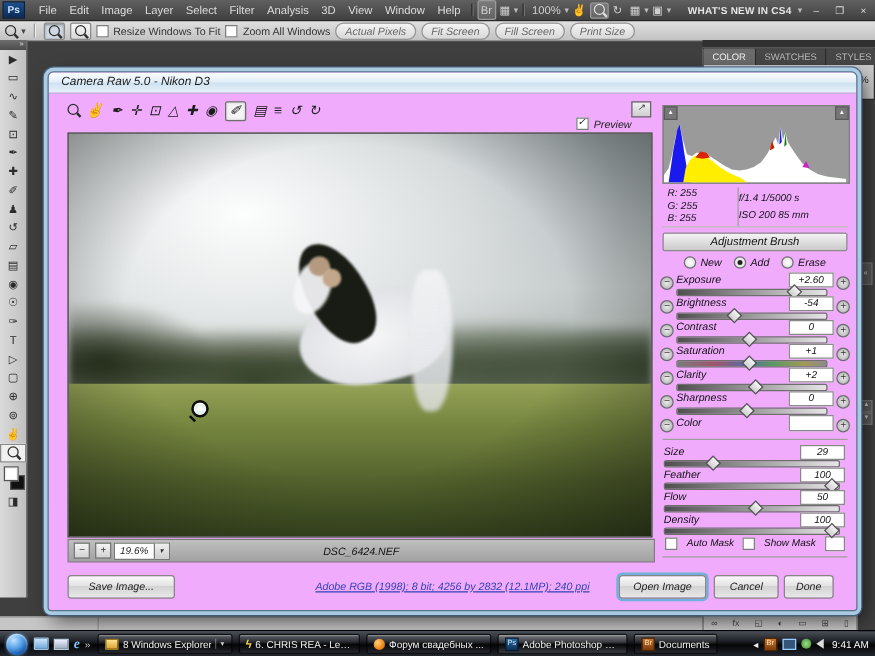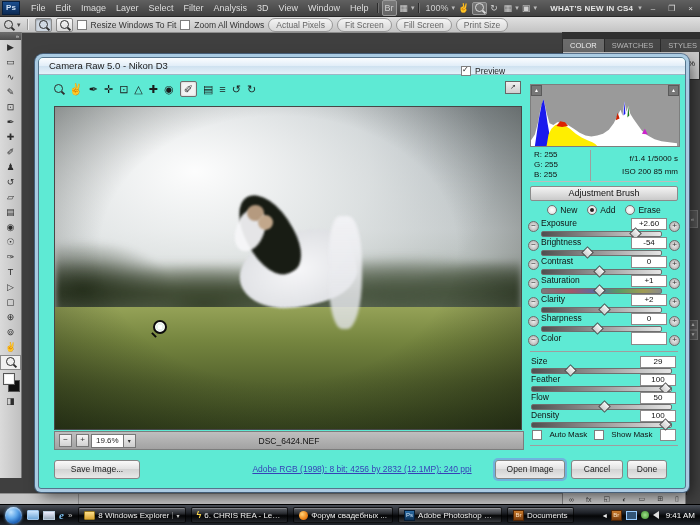--- a/index.html
+++ b/index.html
@@ -24,21 +24,21 @@
   
   .optbar{position:absolute;top:17px;left:0;right:0;height:15px;background:linear-gradient(#e0e0e0,#c3c3c3);
           border-bottom:1px solid #8d8d8d;display:flex;align-items:center;gap:4px;font-size:8.5px;color:#333;padding-left:4px;}
   .optsep{width:1px;height:11px;background:#9a9a9a;border-right:1px solid #f0f0f0;margin:0 2px;}
   .magbtn{width:15px;height:12px;border:1px solid #8a8a8a;border-radius:2px;background:linear-gradient(#fafafa,#d8d8d8);
           display:flex;align-items:center;justify-content:center;}
   .magbtn.pressed{background:#cfd8e2;box-shadow:inset 0 1px 2px rgba(0,0,0,.35);}
   .cbx{display:inline-block;width:8px;height:8px;border:1px solid #7e7e7e;background:#fff;vertical-align:-1px;position:relative;}
   .cbx.on::before{content:"✓";position:absolute;left:0;top:-2px;font-size:8px;color:#222;}
   .optbtn{border:1px solid #979797;border-radius:8px;background:linear-gradient(#f4f4f4,#d8d8d8);
-          padding:1px 7px;color:#666;font-size:8.5px;}
+          padding:1px 7px;color:#666;font-size:8.5px;font-style:italic;}
   
   .toolpanel{position:absolute;top:32px;left:0;width:21px;height:446px;background:linear-gradient(90deg,#dadada,#c0c0c0);
              border-right:1px solid #777;}
   .tp-top{height:8px;background:linear-gradient(#6e6e6e,#4c4c4c);color:#ddd;font-size:6px;line-height:8px;text-align:right;padding-right:2px;}
   .tool{display:block;width:100%;height:15px;text-align:center;font-size:9px;line-height:15px;color:#2c2c2c;}
   .tool.sel{background:#f0f0f0;box-shadow:inset 0 0 0 1px #8a8a8a;}
   .fgbg{position:relative;height:22px;margin-top:2px;}
   .fg{position:absolute;left:3px;top:1px;width:10px;height:10px;background:#fff;border:1px solid #555;box-shadow:0 0 0 1px #eee inset;}
   .bg{position:absolute;left:8px;top:8px;width:10px;height:10px;background:#111;border:1px solid #555;}
   
@@ -52,29 +52,29 @@
   .ktrack{flex:1;height:4px;background:linear-gradient(90deg,#fff,#000);border:1px solid #777;position:relative;}
   .kthumb{position:absolute;left:2%;top:-3px;width:0;height:0;border-left:3px solid transparent;border-right:3px solid transparent;border-top:5px solid #333;}
   .sliver{position:absolute;top:80px;right:0;width:13px;bottom:30px;background:#3f3f3f;border-left:1px solid #2d2d2d;}
   .sliv-box{position:absolute;right:2px;width:9px;height:16px;background:#565656;border:1px solid #6e6e6e;color:#ccc;font-size:6px;text-align:center;line-height:16px;}
   .sliv-btn{position:absolute;right:2px;width:8px;height:8px;background:#5c5c5c;border:1px solid #777;color:#ccc;font-size:5px;text-align:center;line-height:7px;}
   .layersbar{position:absolute;left:562px;right:14px;top:492px;height:12px;background:#c9c9c9;border:1px solid #808080;
              display:flex;align-items:center;justify-content:space-around;font-size:7px;color:#444;}
   .statusstrip{position:absolute;left:0px;top:493px;width:562px;height:12px;background:#c6c6c6;border-top:1px solid #8e8e8e;}
   .statusdiv{position:absolute;left:78px;top:0;width:1px;height:12px;background:#9a9a9a;}
   
-  .dialog{position:absolute;left:38px;top:57px;width:646px;height:430px;background:#5eead4;
+  .dialog{position:absolute;left:38px;top:57px;width:646px;height:430px;background:#f0abfc;
           border:1px solid #56748c;border-radius:5px 5px 3px 3px;
-          box-shadow:0 0 0 3px rgba(176,209,232,.95),0 0 0 4px rgba(70,100,130,.85),4px 6px 16px rgba(0,0,0,.7);}
+          box-shadow:0 0 0 3px rgba(176,209,232,.95),0 0 0 4px rgba(70,100,130,.85),4px 6px 16px rgba(0,0,0,.7);font-style:italic;}
   .dlg-title{height:16px;border-radius:4px 4px 0 0;background:linear-gradient(#fbfdff,#e2eef8 48%,#cfe2f0 52%,#e6f1f9);
              border-bottom:1px solid #9fb6c6;font-size:9.5px;color:#1a1a1a;line-height:16px;padding-left:10px;}
   .crtoolbar{position:absolute;top:21px;left:15px;height:19px;display:flex;align-items:center;gap:6px;font-size:11px;color:#1b1b1b;}
   .crt{display:inline-block;line-height:14px;}
   .crt.sel{border:1px solid #6e6e6e;background:#f4f4f4;border-radius:2px;padding:0 3px;box-shadow:inset 0 0 2px #bbb;}
-  .prevgrp{position:absolute;top:8px;left:422px;display:flex;align-items:center;gap:4px;font-size:8.5px;color:#222;}
+  .prevgrp{position:absolute;top:36px;left:422px;display:flex;align-items:center;gap:4px;font-size:8.5px;color:#222;}
   .fsbtn{position:absolute;top:23px;left:466px;width:14px;height:11px;border:1px solid #666;background:linear-gradient(#f0f0f0,#cfcfcf);
          font-size:7px;text-align:center;line-height:10px;color:#333;}
   
   .imgframe{position:absolute;left:15px;top:48px;width:466px;height:322px;border:1px solid #474747;overflow:hidden;background:#999;}
   .sky{position:absolute;inset:0;
        background:radial-gradient(ellipse 420px 250px at 30% 20%, rgba(255,255,255,.97), rgba(236,239,239,.65) 42%, rgba(0,0,0,0) 72%),
                   linear-gradient(#a7afb4 0%, #c2c8c9 38%, #b4bcb6 58%, #9dac9c 70%, #8fa08c 78%);}
   .trees{position:absolute;left:0;right:0;top:38%;height:34%;filter:blur(3px);
        background:radial-gradient(ellipse 130px 70px at 6% 55%, #27311d 0%, rgba(39,49,29,0) 70%),
                   radial-gradient(ellipse 210px 55px at 32% 68%, #37422a 0%, rgba(55,66,42,0) 72%),
@@ -113,21 +113,21 @@
        background:linear-gradient(#fafafa,#e3e3e3 45%,#d2d2d2 46%,#e8e8e8);text-align:center;line-height:16px;}
   .btn.default{box-shadow:0 0 0 2px #6fb3dd;}
   .linkinfo{position:absolute;left:150px;right:150px;top:406px;text-align:center;font-size:8.5px;color:#3642b8;text-decoration:underline;}
   
   .rp{position:absolute;left:489px;top:26px;width:152px;font-size:8.5px;color:#111;}
   .hist{position:relative;width:148px;height:61px;border:1px solid #7e7e7e;background:#9a9a9a;margin-left:2px;}
   .clip{position:absolute;top:0;width:9px;height:9px;background:#777;border:1px solid #5a5a5a;color:#fff;
         font-size:5px;line-height:9px;text-align:center;z-index:2;}
   .infobox{display:flex;margin:3px 2px 0 2px;height:31px;border-bottom:1px solid #bdbdbd;}
   .rgbcol{width:56px;font-size:8px;line-height:10px;padding-left:4px;border-right:1px solid #9e9e9e;}
-  .expocol{flex:1;text-align:right;font-size:8px;line-height:13px;padding-top:2px;}
+  .expocol{flex:1;text-align:left;font-size:8px;line-height:13px;padding-top:2px;}
   .aheader{margin:4px 2px 3px 2px;height:13px;border:1px solid #8b8b8b;border-radius:2px;
            background:linear-gradient(#f4f4f4,#cacaca);text-align:center;font-size:9px;line-height:13px;color:#111;}
   .modes{display:flex;justify-content:center;gap:10px;height:12px;align-items:center;margin-bottom:2px;}
   .radio{display:inline-block;width:8px;height:8px;border:1px solid #707070;border-radius:50%;background:radial-gradient(#fff,#dcdcdc);vertical-align:-1px;position:relative;}
   .radio.on::before{content:"";position:absolute;left:2px;top:2px;width:4px;height:4px;border-radius:50%;background:#222;}
   .mgrp{display:flex;align-items:center;gap:3px;}
   .sg{position:relative;height:19px;}
   .mcirc,.pcirc{position:absolute;top:3px;width:9px;height:9px;border:1px solid #6d6d6d;border-radius:50%;
         background:radial-gradient(#ececec,#a8a8a8);font-size:8px;line-height:8px;text-align:center;color:#333;}
   .mcirc{left:0;}.pcirc{right:0;}

